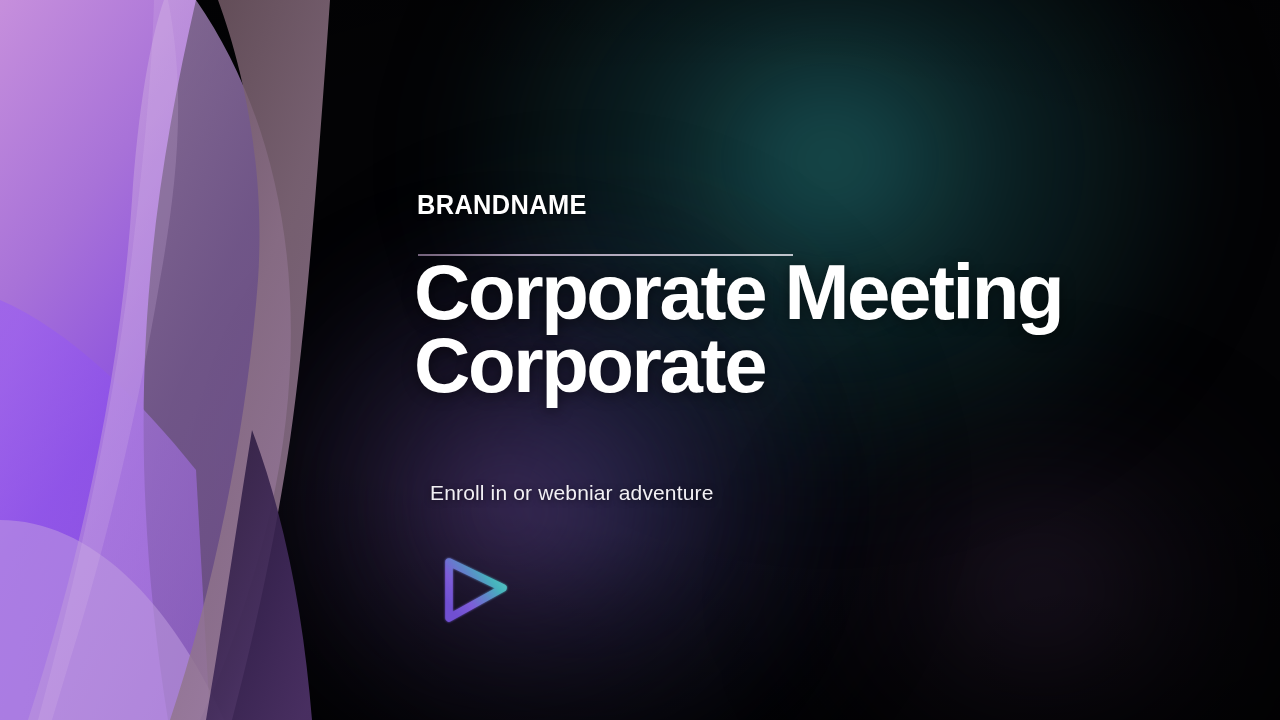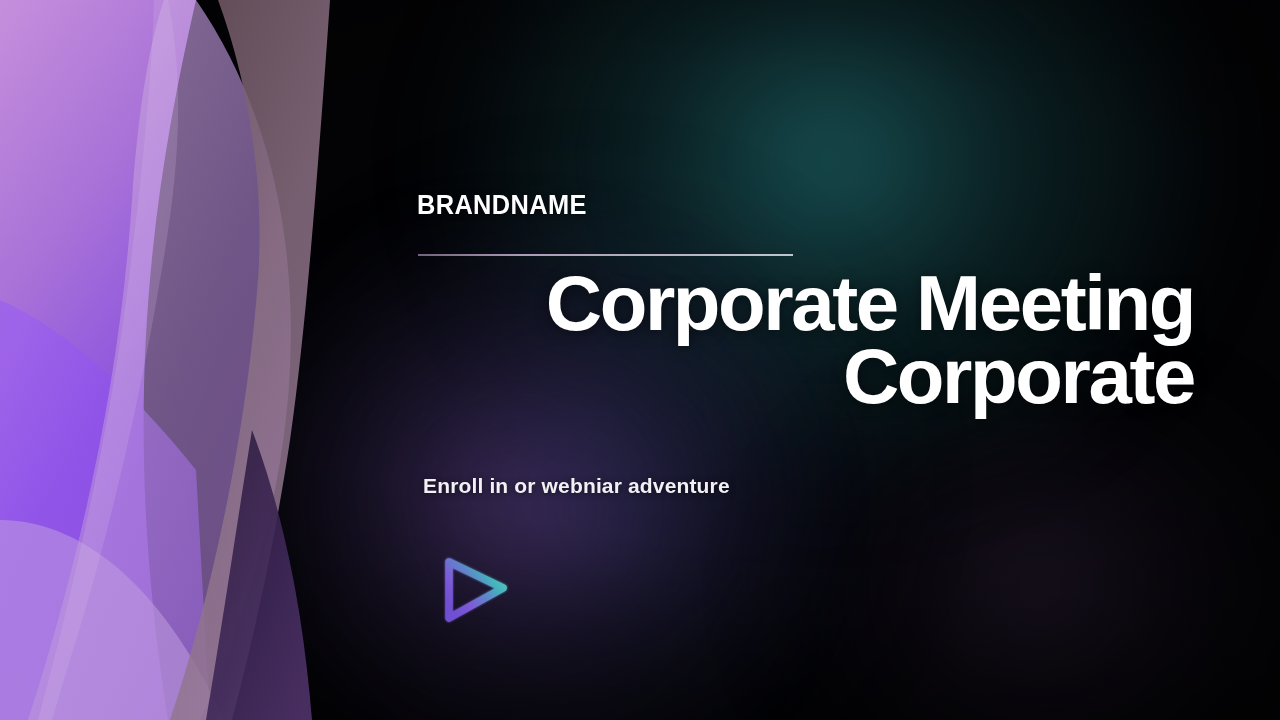--- a/index.html
+++ b/index.html
@@ -89,21 +89,20 @@
   }
   .shapes svg { display: block; }
 
   
   .content {
     position: absolute;
     left: 417px;
     top: 0;
     width: 800px;
     height: 720px;
-    text-align: right;
   }
 
   .brandname {
     position: absolute;
     left: 0;
     top: 192px;
     margin: 0;
     color: #ffffff;
     font-family: "Liberation Sans", sans-serif;
     font-weight: 700;
@@ -122,41 +121,41 @@
     top: 254px;
     width: 375px;
     height: 2px;
     background: linear-gradient(to right, #7d6a85 0%, #b9a8c4 28%, #c4bbcd 60%, #cfd3da 100%);
     opacity: 0.92;
   }
 
   .headline {
     position: absolute;
     left: -3px;
-    top: 267px;
+    top: 256px;
     margin: 0;
     width: 780px;
     color: #ffffff;
     font-family: "Liberation Sans", sans-serif;
     font-weight: 700;
     font-size: 78px;
     line-height: 0.94;
     letter-spacing: -2.4px;
     text-shadow: 0 2px 14px rgba(0,0,0,0.5);
   }
   .headline .line { display: block; white-space: nowrap; }
 
   .subtitle {
     position: absolute;
     left: 1px;
     top: 468px;
-    margin: 5px;
+    margin: 12px;
     color: #f2f0f4;
     font-family: "Liberation Sans", sans-serif;
-    font-weight: 700;
+    font-weight: 400;
     font-size: 21px;
     letter-spacing: 0.15px;
     line-height: 1.2;
     text-shadow: 0 1px 6px rgba(0,0,0,0.5);
     white-space: nowrap;
   }
 
   .playmark {
     position: absolute;
     left: 12px;

